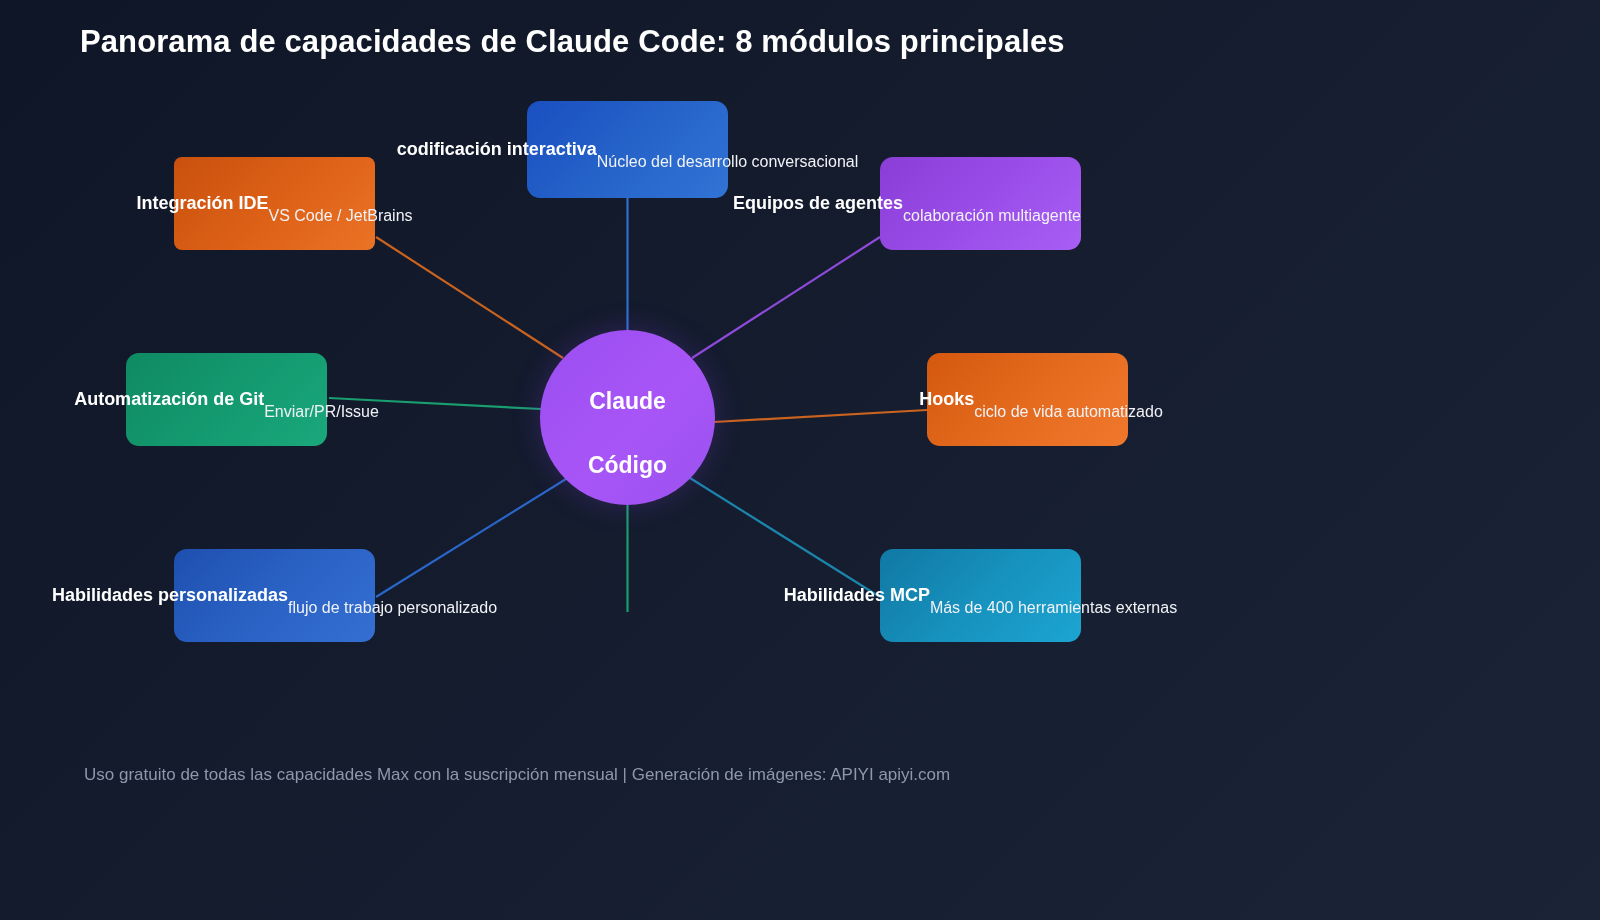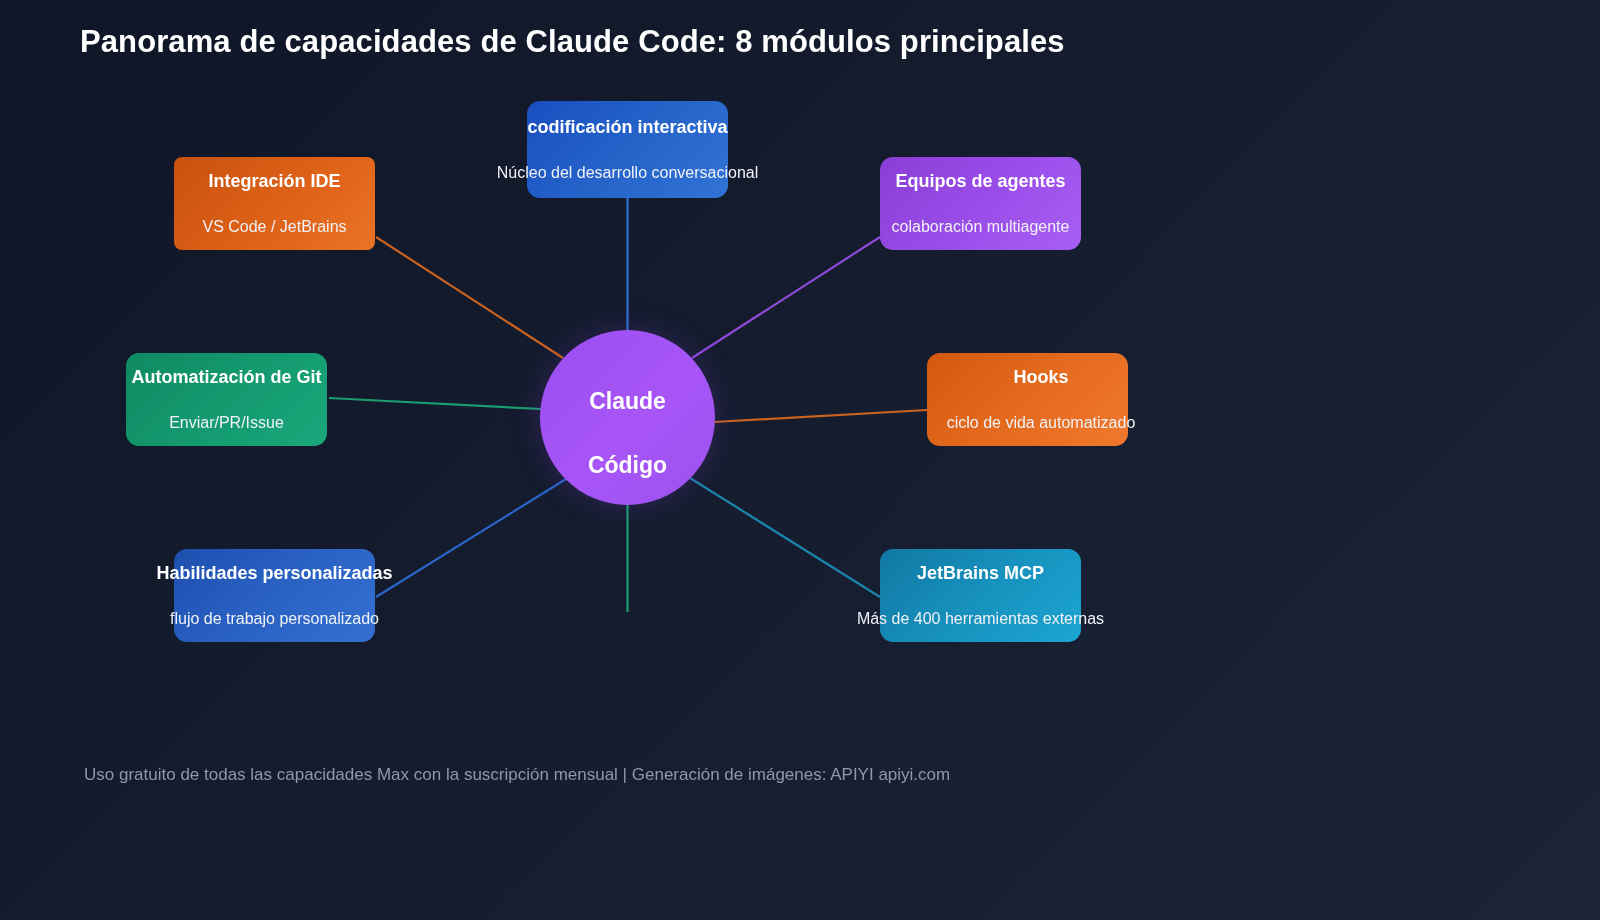--- a/index.html
+++ b/index.html
@@ -97,29 +97,29 @@
   .node .n-sub {
     color: #f0f2f6;
     font-size: 16px;
     white-space: nowrap;
     line-height: 1.2;
     margin-top: 25px;
   }
   
   .node .n-labels {
     display: flex;
-    flex-direction: column;
+    flex-direction: row;
     align-items: center;
     justify-content: center;
     overflow: visible;
   }
 
   .grad-blue   { background: linear-gradient(135deg, #1a4fc0 0%, #2563c9 50%, #3273d6 100%); }
   .grad-orange { background: linear-gradient(135deg, #c8510d 0%, #dd6017 50%, #ea7326 100%); border-radius: 8px; }
-  .grad-purple { background: linear-gradient(135deg, #8a3ed6 0%, #9a4ce8 50%, #a85ff5 100%); }
+  .grad-purple { background: linear-gradient(135deg, #8a3ed6 0%, #9a4ce8 50%, #a85ff5 100%); align-items: flex-end; }
   .grad-green  { background: linear-gradient(135deg, #0f8a63 0%, #14996f 50%, #1aa87b 100%); }
   .grad-cyan   { background: linear-gradient(135deg, #1178a4 0%, #1791bd 50%, #1ca5d2 100%); }
   .grad-blue2  { background: linear-gradient(135deg, #1e4faf 0%, #2a62c4 50%, #356fd2 100%); }
   .grad-orange2{ background: linear-gradient(135deg, #d4590f 0%, #e46a1e 50%, #f0782c 100%); }
   .grad-green2 { background: linear-gradient(135deg, #0e8a62 0%, #139a70 50%, #19a87d 100%); }
 </style>
 </head>
 <body>
 
 <div id="canvas">
@@ -188,20 +188,20 @@
   <div class="node grad-blue2" style="left:174px; top:549px; width:201px; height:93px;">
     <div class="n-labels">
       <div class="n-title">Habilidades personalizadas</div>
       <div class="n-sub">flujo de trabajo personalizado</div>
     </div>
   </div>
 
 
   <div class="node grad-cyan" style="left:880px; top:549px; width:201px; height:93px;">
     <div class="n-labels">
-      <div class="n-title">JetBrains MCP</div>
+      <div class="n-title">Habilidades MCP</div>
       <div class="n-sub">Más de 400 herramientas externas</div>
     </div>
   </div>
 
   <div id="footer">Uso gratuito de todas las capacidades Max con la suscripción mensual | Generación de imágenes: APIYI apiyi.com</div>
 
 </div>
 
 </body></html>

